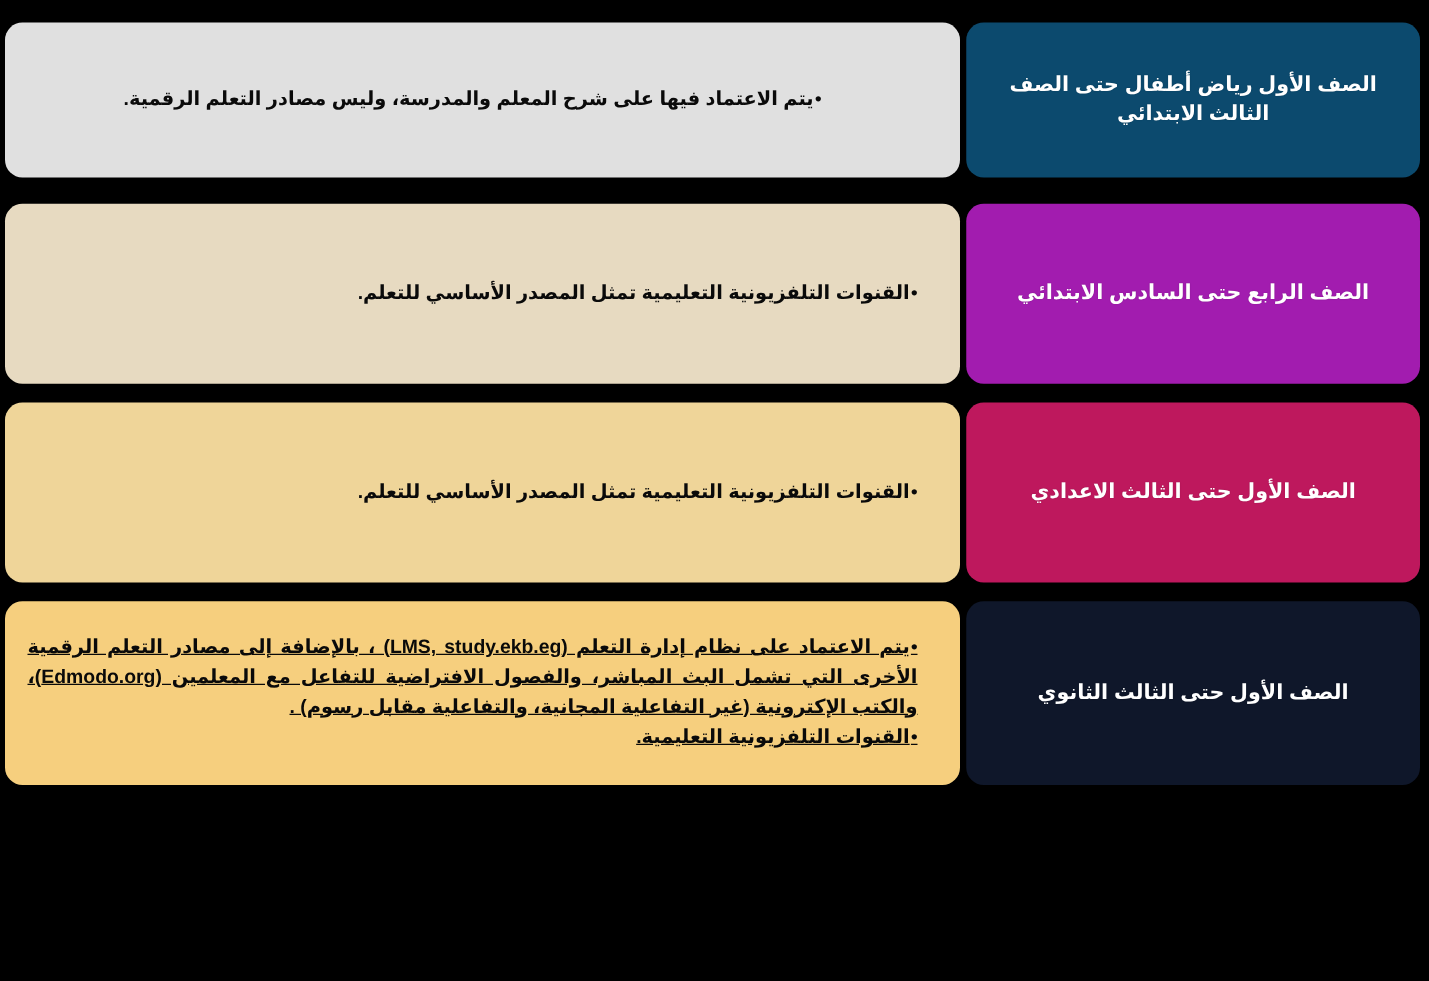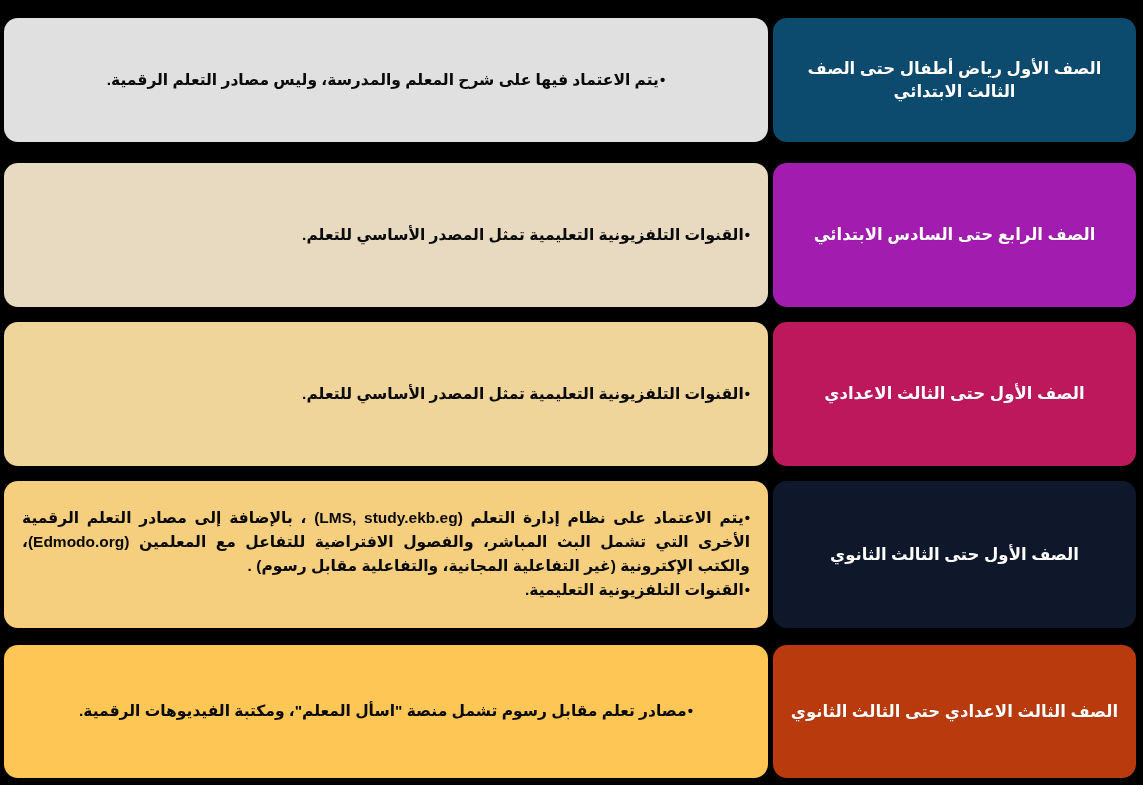--- a/index.html
+++ b/index.html
@@ -30,21 +30,21 @@
     align-items: center;
     overflow: hidden;
   }
   
   .cell-content {
     left: 4px;
     width: 764px;
     top: 0;
     bottom: 0;
     justify-content: center;
-    padding: 6px 18px 6px 18px;
+    padding: 6px 34px 6px 18px;
     box-shadow: 3px 3px 5px rgba(0,0,0,0.55);
   }
   
   .cell-label {
     left: 773px;
     width: 363px;
     top: 0;
     bottom: 0;
     justify-content: center;
     padding: 6px 16px;
@@ -79,20 +79,21 @@
     margin-left: 1px;
   }
   
   .bullets.single {
     text-align: center;
   }
   
   .bullets.justified .bullet-line {
     text-align: justify;
     text-align-last: right;
+    text-decoration: underline;
   }
   .bullets.justified .bullet-line.lastline {
     text-align: right;
   }
 </style>
 </head>
 <body>
 
 <div id="canvas">
 
@@ -134,24 +135,14 @@
       <div class="bullets justified">
         <span class="bullet-line">يتم الاعتماد على نظام إدارة التعلم (LMS,  study.ekb.eg) ، بالإضافة إلى مصادر التعلم الرقمية الأخرى التي تشمل البث المباشر، والفصول الافتراضية للتفاعل مع المعلمين (Edmodo.org)، والكتب الإكترونية (غير التفاعلية المجانية، والتفاعلية مقابل رسوم) .</span>
         <span class="bullet-line lastline">القنوات التلفزيونية التعليمية.</span>
       </div>
     </div>
     <div class="cell cell-label" style="background:#0f172a;">
       <span class="label-text">الصف الأول حتى الثالث الثانوي</span>
     </div>
   </div>
 
-  <div class="row" style="top:645px;height:133px;">
-    <div class="cell cell-content" style="background:#fdc655;">
-      <div class="bullets single">
-        <span class="bullet-line">مصادر تعلم مقابل رسوم تشمل منصة "اسأل المعلم"، ومكتبة الفيديوهات الرقمية.</span>
-      </div>
-    </div>
-    <div class="cell cell-label" style="background:#b93a0c;">
-      <span class="label-text">الصف الثالث الاعدادي حتى الثالث الثانوي</span>
-    </div>
-  </div>
 
 </div>
 
 </body></html>

